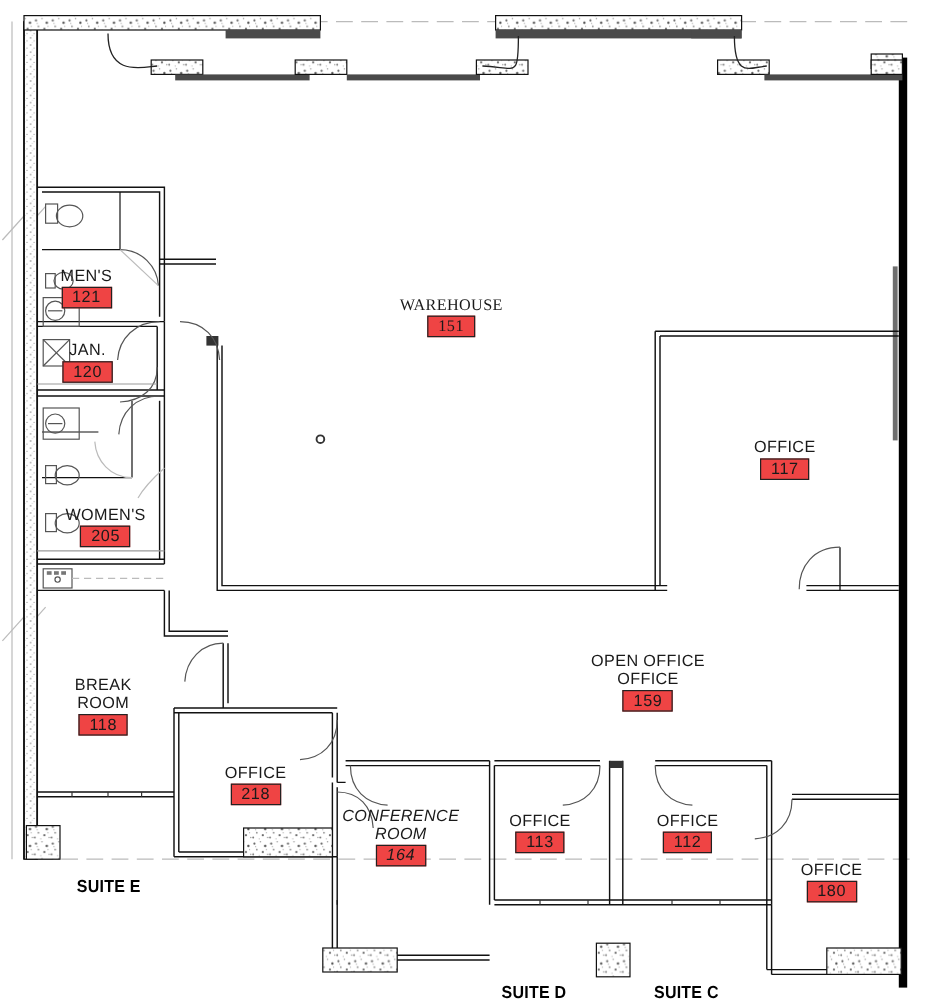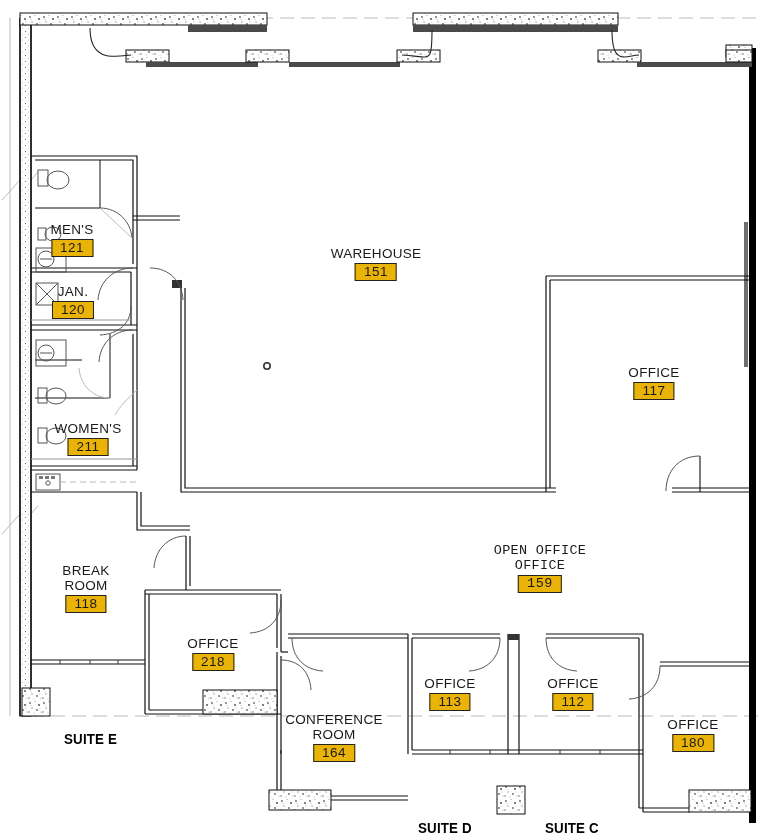--- a/index.html
+++ b/index.html
@@ -36,21 +36,21 @@
   }
   .room-label .ln{display:block;}
   .room-num{
     display:inline-block;
     margin-top:2px;
     padding:0px 8px 1px 8px;
     border:1px solid #222;
     font-size:13.5px;
     line-height:15px;
     letter-spacing:.5px;
-    background:#eab308;
+    background:#ef4444;
   }
   
   .suite-label{
     position:absolute;
     color:#000;
     font-family:"Liberation Sans","DejaVu Sans",sans-serif;
     font-size:14.5px;
     font-weight:bold;
     letter-spacing:.2px;
     white-space:nowrap;
@@ -325,73 +325,73 @@
 
         <line x1="31" y1="459" x2="137" y2="459" stroke="#999"></line>
         <line x1="31" y1="320" x2="131" y2="320" stroke="#999"></line>
       </g>
 
       <circle cx="267" cy="366" r="3.2" fill="none" stroke="#333" stroke-width="1.6"></circle>
 
     </g>
   </svg>
 
-  <div class="room-label" style="left:376px;top:246px;transform:translateX(-50%);">
+  <div class="room-label" style="left:376px;top:246px;transform:translateX(-50%);font-family:Liberation Serif, serif;">
     <span class="ln">WAREHOUSE</span>
     <span class="room-num">151</span>
   </div>
 
   <div class="room-label" style="left:72px;top:222px;transform:translateX(-50%);">
     <span class="ln">MEN'S</span>
     <span class="room-num">121</span>
   </div>
 
   <div class="room-label" style="left:73px;top:284px;transform:translateX(-50%);">
     <span class="ln">JAN.</span>
     <span class="room-num">120</span>
   </div>
 
   <div class="room-label" style="left:88px;top:421px;transform:translateX(-50%);">
     <span class="ln">WOMEN'S</span>
-    <span class="room-num">211</span>
+    <span class="room-num">205</span>
   </div>
 
   <div class="room-label" style="left:86px;top:543px;transform:translateX(-50%);margin-top:20px;">
     <span class="ln">BREAK</span>
     <span class="ln">ROOM</span>
     <span class="room-num">118</span>
   </div>
 
   <div class="room-label" style="left:213px;top:636px;transform:translateX(-50%);">
     <span class="ln">OFFICE</span>
     <span class="room-num">218</span>
   </div>
 
-  <div class="room-label" style="left:334px;top:712px;transform:translateX(-50%);">
+  <div class="room-label" style="left:334px;top:672px;transform:translateX(-50%);font-style:italic;">
     <span class="ln">CONFERENCE</span>
     <span class="ln">ROOM</span>
     <span class="room-num">164</span>
   </div>
 
   <div class="room-label" style="left:450px;top:676px;transform:translateX(-50%);">
     <span class="ln">OFFICE</span>
     <span class="room-num">113</span>
   </div>
 
   <div class="room-label" style="left:573px;top:676px;transform:translateX(-50%);">
     <span class="ln">OFFICE</span>
     <span class="room-num">112</span>
   </div>
 
   <div class="room-label" style="left:693px;top:717px;transform:translateX(-50%);">
     <span class="ln">OFFICE</span>
     <span class="room-num">180</span>
   </div>
 
-  <div class="room-label" style="left:540px;top:543px;transform:translateX(-50%);font-family:Liberation Mono, monospace;">
+  <div class="room-label" style="left:540px;top:543px;transform:translateX(-50%);">
     <span class="ln">OPEN OFFICE</span>
     <span class="ln">OFFICE</span>
     <span class="room-num">159</span>
   </div>
 
   <div class="room-label" style="left:654px;top:365px;transform:translateX(-50%);">
     <span class="ln">OFFICE</span>
     <span class="room-num">117</span>
   </div>
 

